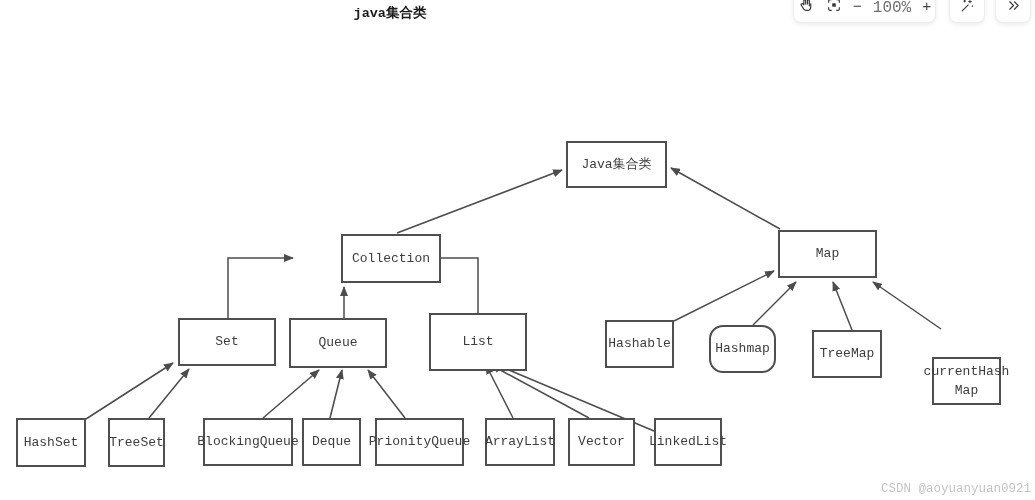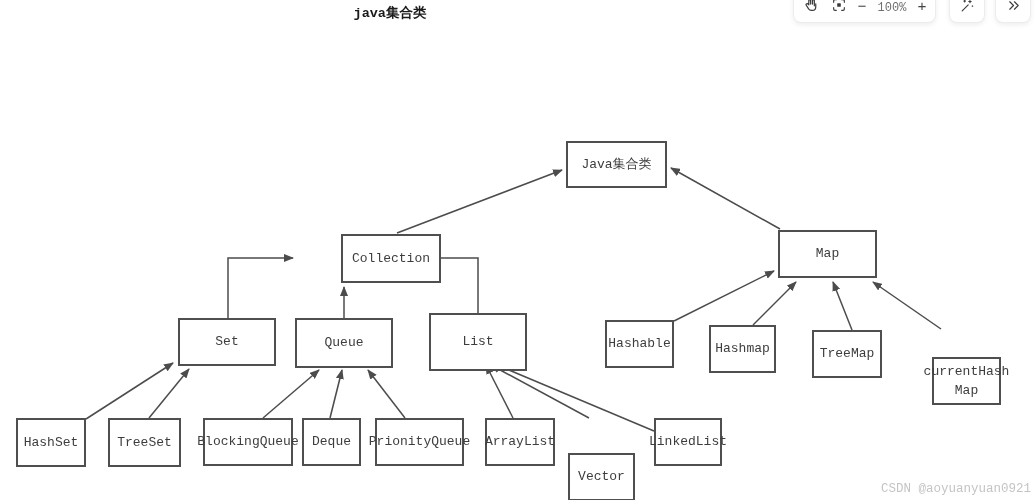--- a/index.html
+++ b/index.html
@@ -15,21 +15,21 @@
   
   .tb-card{
     position:absolute;top:-8px;height:31px;background:#fff;
     border:1px solid #ececec;border-radius:8px;
     box-shadow:0 2px 5px rgba(0,0,0,.07);
     display:flex;align-items:center;justify-content:center;box-sizing:border-box;
   }
   .tb-group{left:793px;width:143px;gap:11px;padding:0 10px;}
   .tb-btn{display:flex;align-items:center;justify-content:center;cursor:pointer;}
   .tb-sign{font-size:15px;color:#444;line-height:1;}
-  .tb-zoom{font-size:12px;color:#6f6f6f;}
+  .tb-zoom{font-size:16px;color:#6f6f6f;}
   .tb-square-1{left:949px;width:36px;}
   .tb-square-2{left:995px;width:36px;}
   
   .edge-layer{position:absolute;left:0;top:0;width:1035px;height:500px;}
   .edge-layer polyline{fill:none;stroke:#4c4c4c;stroke-width:1.5;}
   .node{
     position:absolute;box-sizing:border-box;background:#fff;
     border:2px solid #4f4f4f;
     display:flex;flex-direction:column;align-items:center;justify-content:center;
     font-size:13px;color:#3d3d3d;line-height:1.5;text-align:center;cursor:pointer;
@@ -126,58 +126,58 @@
         </div>
         <div class="node" style="left: 297px; top: 234px; width: 100px; height: 49px; margin-left: 44px;">
           <span>Collection</span>
         </div>
         <div class="node" style="left: 778px; top: 230px; width: 99px; height: 48px;">
           <span>Map</span>
         </div>
         <div class="node" style="left: 178px; top: 318px; width: 98px; height: 48px;">
           <span>Set</span>
         </div>
-        <div class="node" style="left: 295px; top: 318px; width: 98px; height: 50px;">
+        <div class="node" style="left: 289px; top: 318px; width: 98px; height: 50px;">
           <span>Queue</span>
         </div>
         <div class="node" style="left: 429px; top: 313px; width: 98px; height: 58px;">
           <span>List</span>
         </div>
         <div class="node" style="left: 605px; top: 320px; width: 69px; height: 48px;">
           <span>Hashable</span>
         </div>
-        <div class="node" style="left: 709px; top: 325px; width: 67px; height: 48px;">
+        <div class="node" style="left: 709px; top: 325px; width: 67px; height: 48px; border-radius: 14px;">
           <span>Hashmap</span>
         </div>
         <div class="node" style="left: 812px; top: 330px; width: 70px; height: 48px;">
           <span>TreeMap</span>
         </div>
         <div class="node" style="left: 932px; top: 329px; width: 69px; height: 48px; margin-top: 28px;">
           <span>currentHash</span>
           <span>Map</span>
         </div>
         <div class="node" style="left: 16px; top: 418px; width: 70px; height: 49px;">
           <span>HashSet</span>
         </div>
-        <div class="node" style="left: 108px; top: 418px; width: 73px; height: 49px;">
+        <div class="node" style="left: 108px; top: 418px; width: 57px; height: 49px;">
           <span>TreeSet</span>
         </div>
         <div class="node" style="left: 203px; top: 418px; width: 90px; height: 48px;">
           <span>BlockingQueue</span>
         </div>
         <div class="node" style="left: 302px; top: 418px; width: 59px; height: 48px;">
           <span>Deque</span>
         </div>
         <div class="node" style="left: 375px; top: 418px; width: 89px; height: 48px;">
           <span>PrionityQueue</span>
         </div>
         <div class="node" style="left: 485px; top: 418px; width: 70px; height: 48px;">
           <span>ArrayList</span>
         </div>
-        <div class="node" style="left: 568px; top: 418px; width: 67px; height: 48px; margin-top: 35px;">
+        <div class="node" style="left: 568px; top: 418px; width: 67px; height: 48px;">
           <span>Vector</span>
         </div>
         <div class="node" style="left: 654px; top: 418px; width: 68px; height: 48px;">
           <span>LinkedList</span>
         </div>
       </div>
   </div>
 
   <div class="watermark">CSDN @aoyuanyuan0921</div>
 

